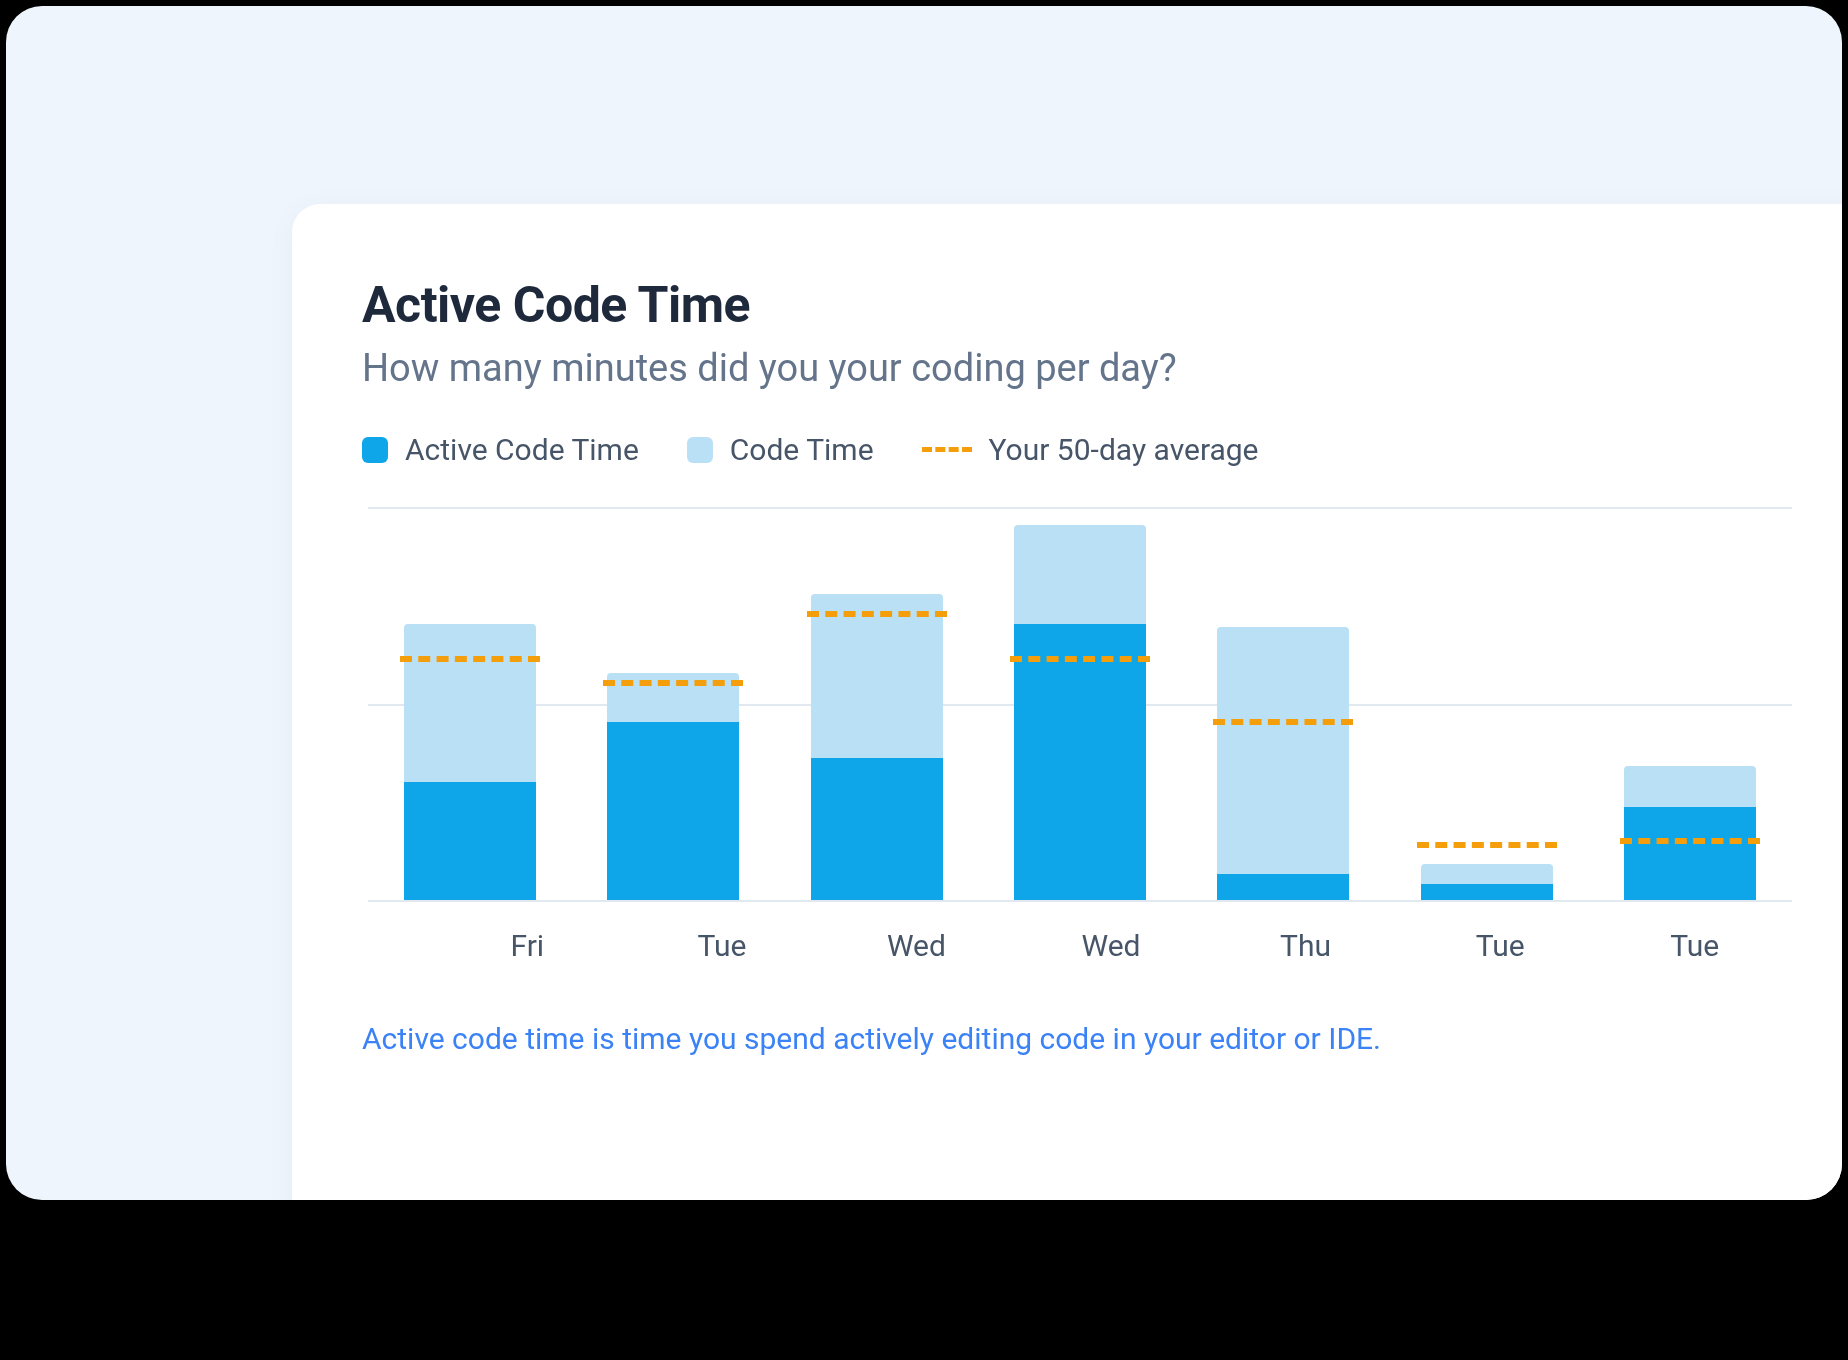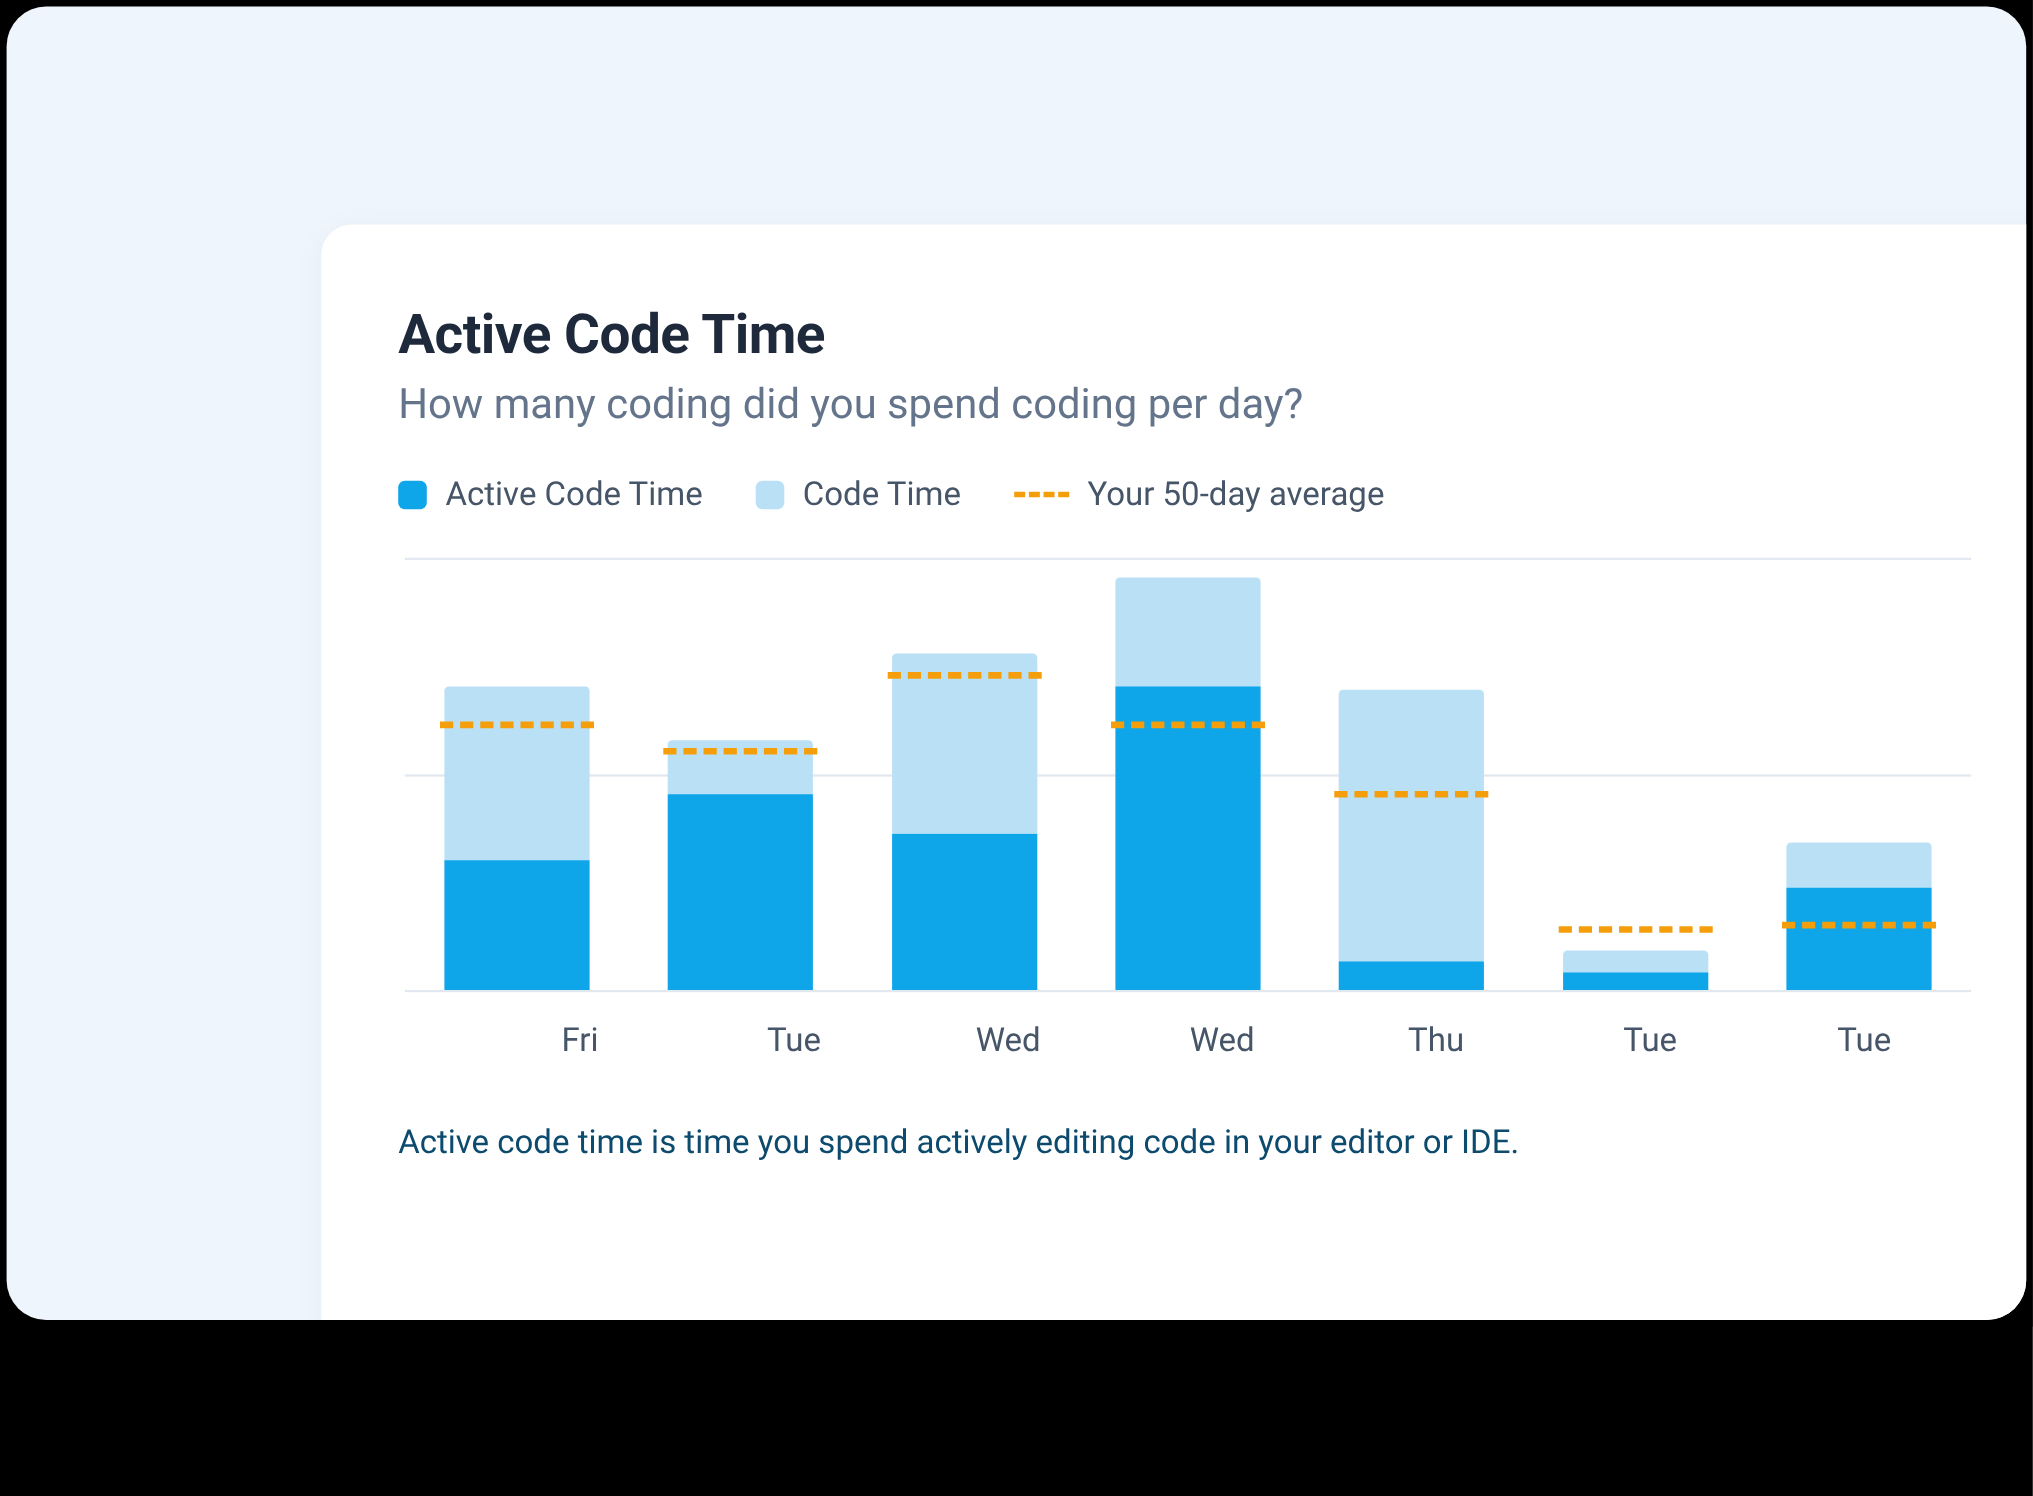--- a/index.html
+++ b/index.html
@@ -154,33 +154,33 @@
     }
     .xaxis .xlabel {
       flex: 1;
       text-align: center;
       font-size: 30px;
       color: #475569;
     }
 
     .footer {
       font-size: 30px;
-      color: #0c4a6e;
+      color: #3b82f6;
       margin-top: 58px;
     }
   </style>
 </head>
 <body>
 
 <div class="outer">
   <div class="frame">
     <div class="card">
 
       <h1 class="title">Active Code Time</h1>
-      <p class="subtitle">How many coding did you spend coding per day?</p>
+      <p class="subtitle">How many minutes did you your coding per day?</p>
 
       <div class="legend">
         <div class="legend-item">
           <span class="swatch swatch-active"></span>
           <span>Active Code Time</span>
         </div>
         <div class="legend-item">
           <span class="swatch swatch-code"></span>
           <span>Code Time</span>
         </div>

